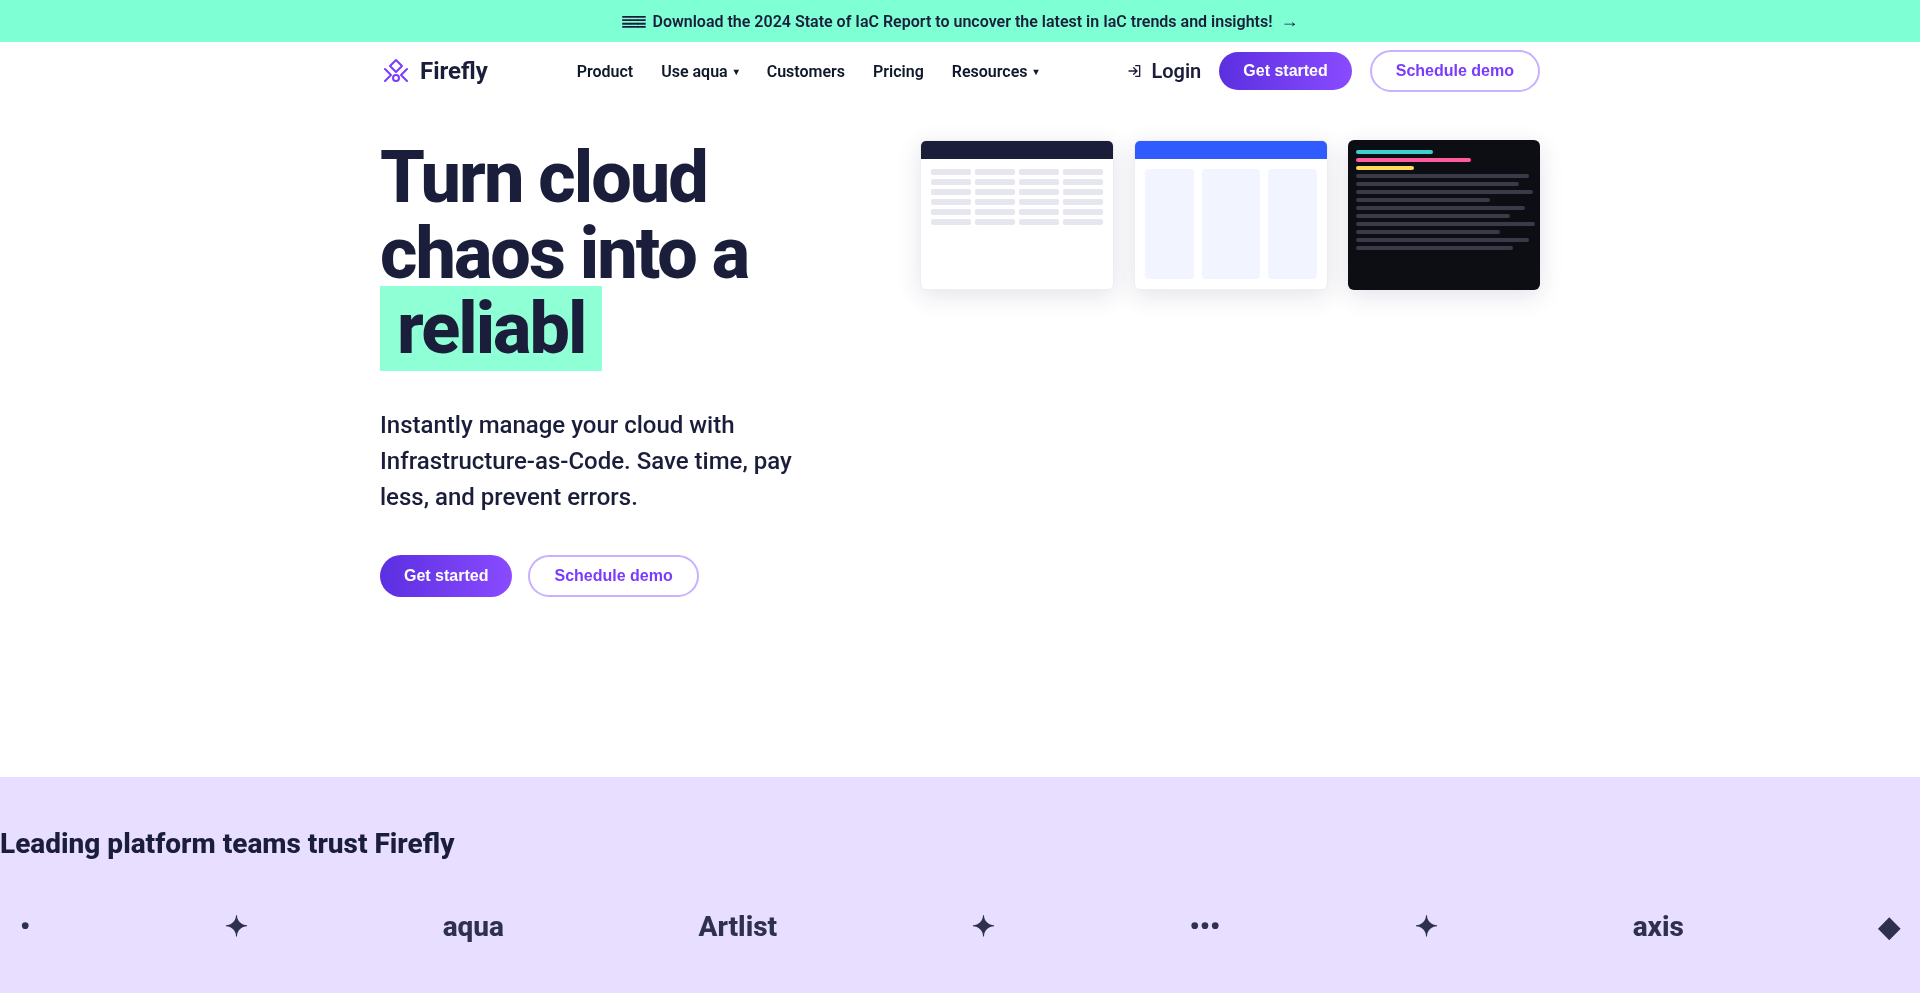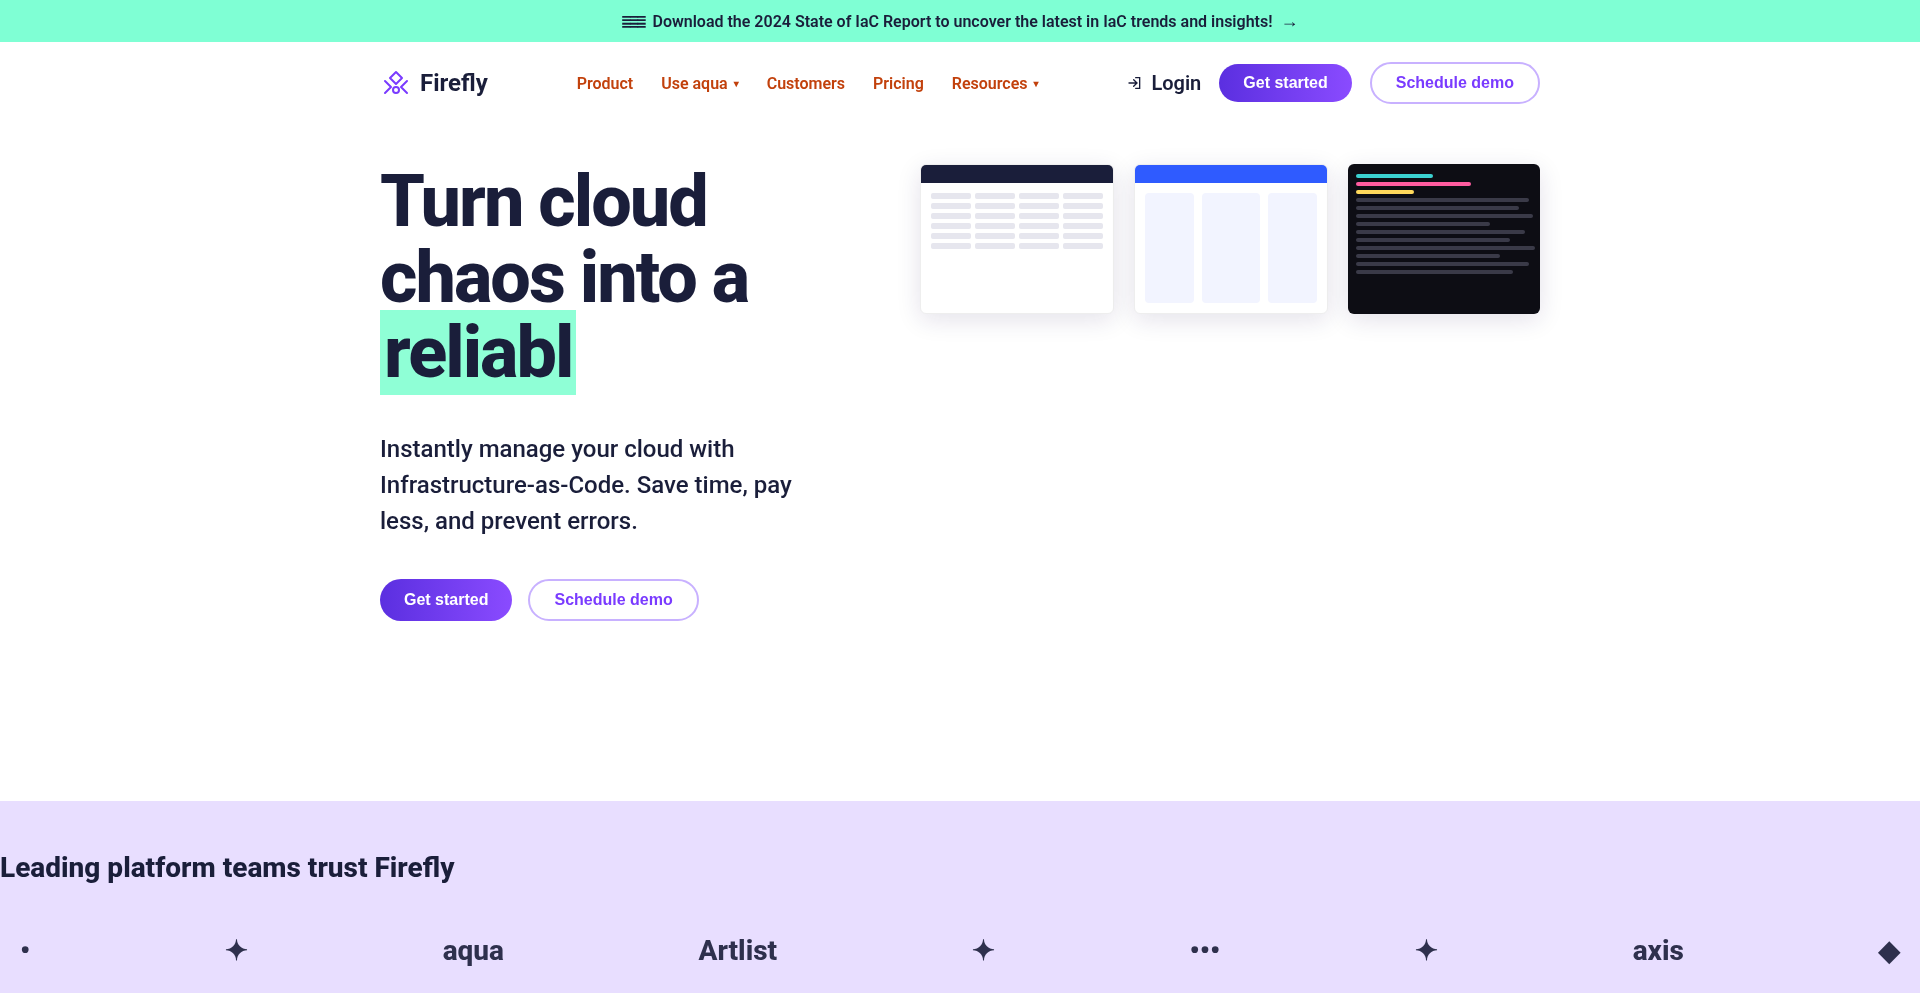--- a/index.html
+++ b/index.html
@@ -5,39 +5,39 @@
     * { margin: 0; padding: 0; box-sizing: border-box; }
     body { font-family: -apple-system, BlinkMacSystemFont, 'Segoe UI', Roboto, sans-serif; background: #fff; color: #1a1e3a; width: 1920px; }
     
     
     .top-banner { background: #7FFFD4; padding: 10px 0; text-align: center; font-size: 16px; font-weight: 600; }
     .top-banner .banner-inner { display: inline-flex; align-items: center; gap: 8px; }
     .news-icon { font-family: monospace; letter-spacing: -2px; font-weight: bold; }
     .arrow { font-size: 18px; }
 
     
-    .header { max-width: 1240px; margin: 0 auto; display: flex; align-items: center; justify-content: space-between; padding: 20px 40px; }
+    .header { max-width: 1240px; margin: 0 auto; display: flex; align-items: center; justify-content: space-between; padding: 8px 40px; }
     .logo { display: flex; align-items: center; gap: 8px; font-size: 24px; font-weight: 700; color: #1a1e3a; }
     .logo svg { width: 32px; height: 32px; }
     .nav { display: flex; gap: 28px; align-items: center; }
-    .nav-item { font-size: 16px; font-weight: 600; cursor: pointer; display: inline-flex; align-items: center; gap: 6px; color: #c2410c; }
+    .nav-item { font-size: 16px; font-weight: 600; cursor: pointer; display: inline-flex; align-items: center; gap: 6px; color: #0f172a; }
     .chev { font-size: 10px; }
     .header-right { display: flex; align-items: center; gap: 18px; }
     .login { display: inline-flex; align-items: center; gap: 8px; font-weight: 600; cursor: pointer; font-size: 20px; }
     .login-icon { display:inline-block; }
 
     .btn { padding: 10px 24px; border-radius: 999px; font-weight: 700; font-size: 16px; cursor: pointer; border: none; }
     .btn-primary { background: linear-gradient(90deg,#5B2FE0,#8A4BFF); color: #fff; }
     .btn-outline { background: #fff; color: #7A3BFF; border: 2px solid #c8b1ff; }
 
     
     .hero { max-width: 1240px; margin: 40px auto 0; padding: 0 40px; display: flex; gap: 60px; }
     .hero-left { flex: 0 0 480px; }
     .hero-title { font-size: 72px; font-weight: 800; line-height: 1.05; letter-spacing: -2px; color: #1a1e3a; }
-    .hero-title .highlight { background: #8FFFD6; display: inline; padding: 0 4px; }
+    .hero-title .highlight { background: #8FFFD6; display: inline; padding: 0 17px; }
     .hero-sub { margin-top: 40px; font-size: 24px; line-height: 1.5; max-width: 420px; color: #1a1e3a; font-weight: 500; }
     .hero-ctas { margin-top: 40px; display: flex; gap: 16px; }
 
     .hero-right { flex: 1; display: flex; gap: 20px; align-items: flex-start; }
     .hero-card { flex:1; height: 150px; border-radius: 6px; box-shadow: 0 6px 24px rgba(30,20,80,.12); overflow:hidden; }
     .hero-card.light { background: #fff; border: 1px solid #eee; }
     .hero-card.light .card-top { height: 18px; background: #1a1e3a; }
     .hero-card.light .card-body { padding: 10px; display:grid; grid-template-columns: repeat(4,1fr); gap:4px; }
     .hero-card.light .sk { height: 6px; background: #e6e6ee; border-radius: 2px; }
     .hero-card.blue .card-top { height: 18px; background: #2F5BFF; }

